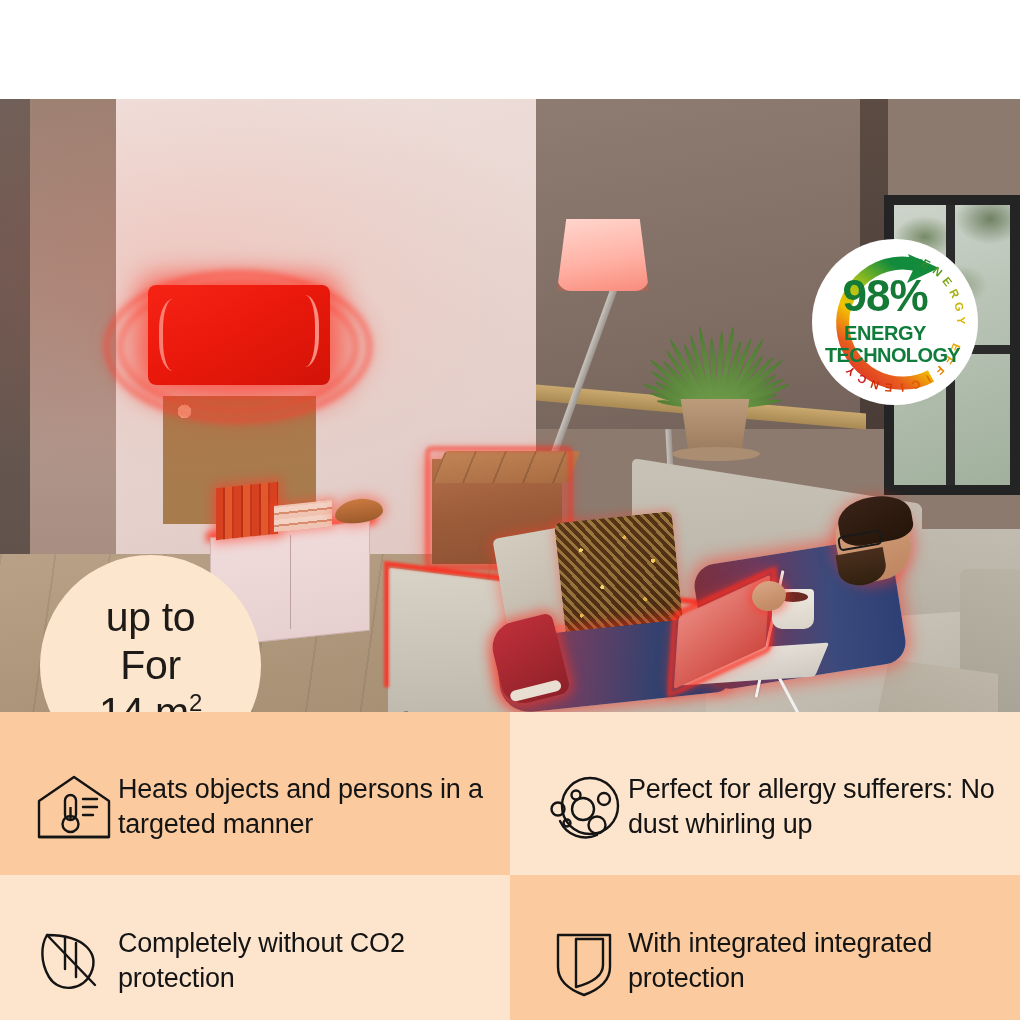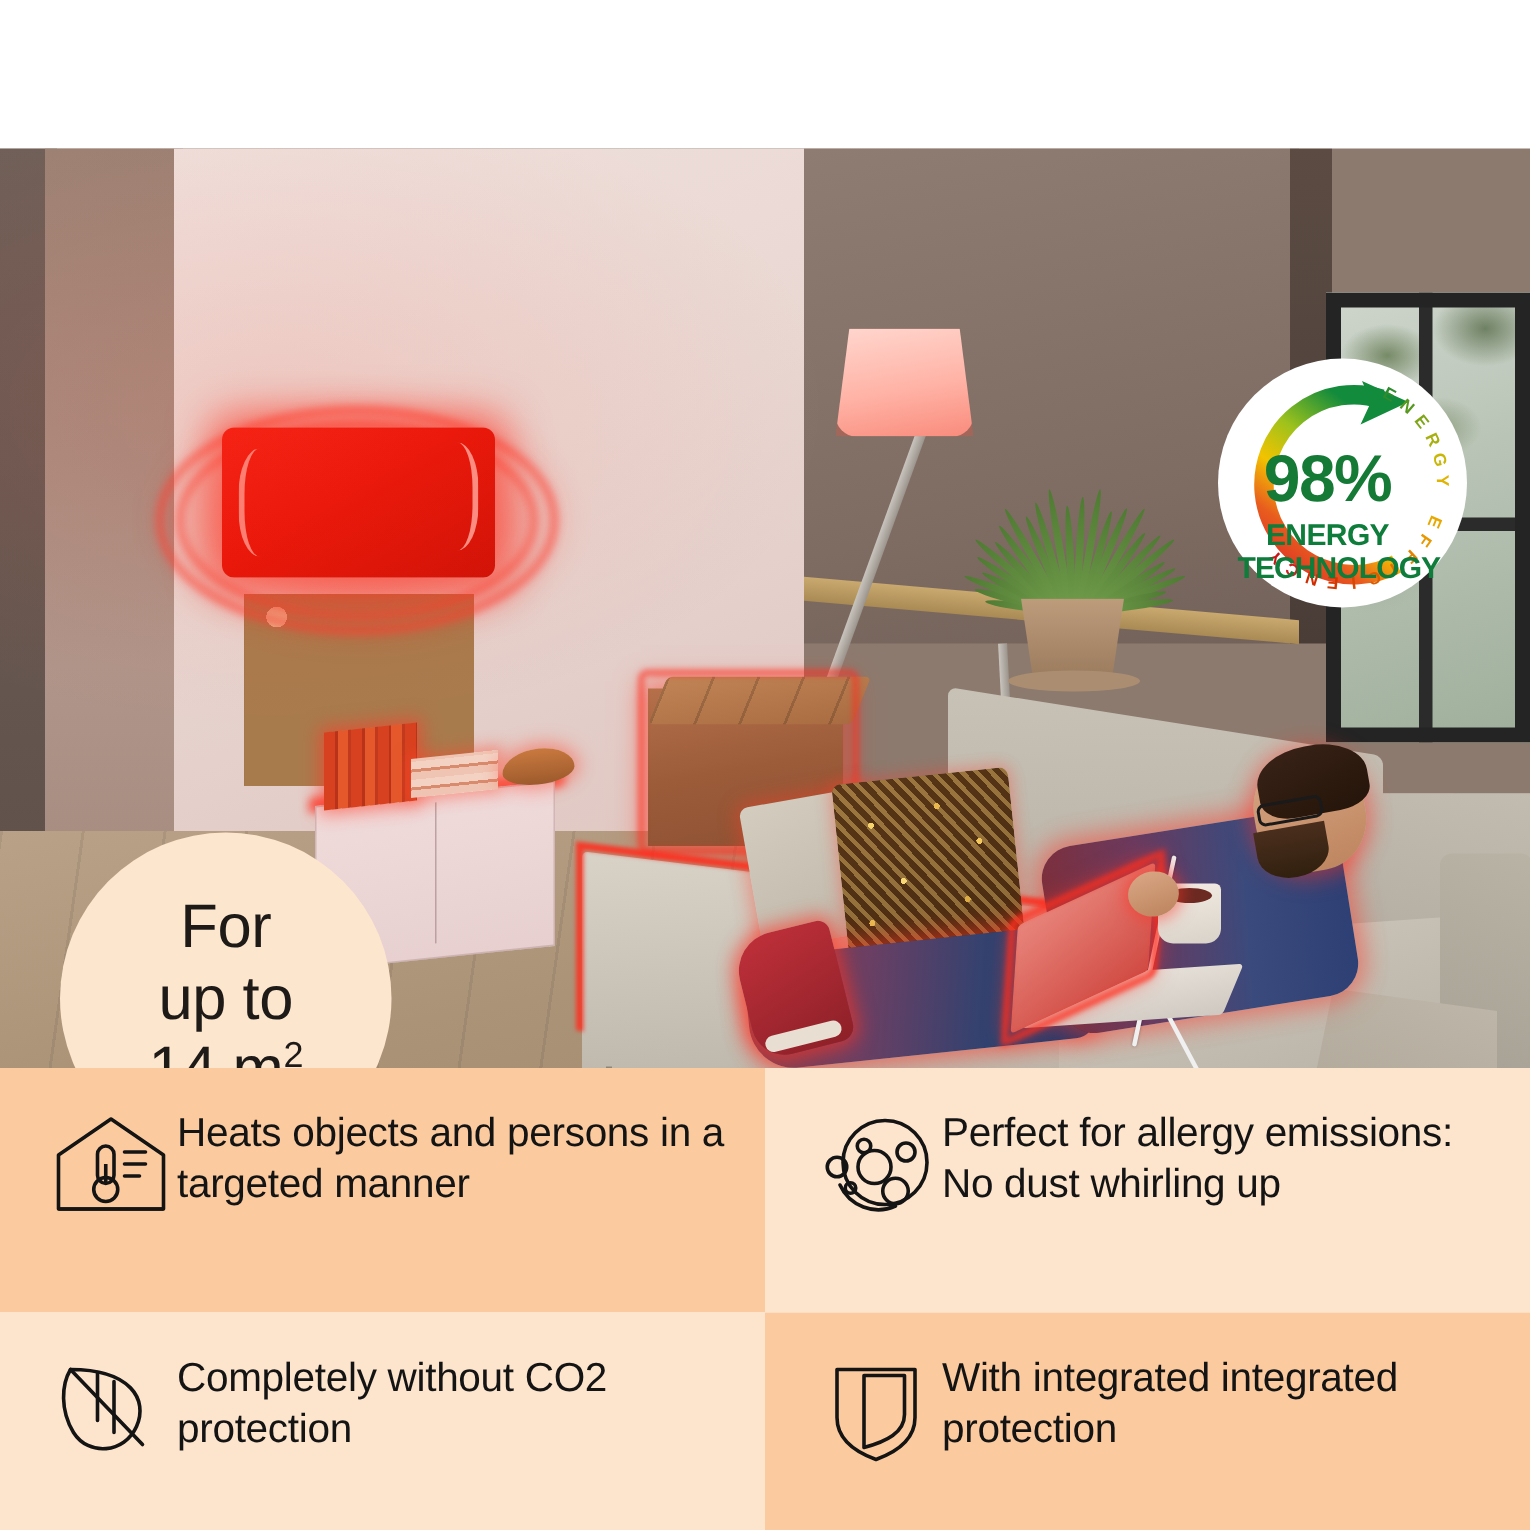--- a/index.html
+++ b/index.html
@@ -438,21 +438,21 @@
     letter-spacing:-0.3px;
     font-family:"Liberation Sans", sans-serif;
   }
   .area-bubble .txt sup { font-size:24px; vertical-align:super; }
 
   
   .cards {
     position:absolute; left:0; top:712px; width:1020px; height:308px;
     display:grid; grid-template-columns:510px 510px; grid-template-rows:163px 145px;
   }
-  .card { display:flex; align-items:flex-start; padding:24px 16px 0 30px; }
+  .card { display:flex; align-items:center; padding:24px 16px 0 30px; }
   .card.dark { background:#fbcb9f; }
   .card.light { background:#fde4cd; }
   .card-icon {
     width:88px; flex:0 0 88px; display:flex; justify-content:center; padding-top:6px;
   }
   .card-text {
     font-size:27px; line-height:1.26; color:#141414;
     letter-spacing:-0.2px; padding-top:2px;
   }
 </style>
@@ -597,31 +597,31 @@
             <text x="128.91" y="132.37" text-anchor="middle" dominant-baseline="central" font-size="11.5" font-weight="bold" font-family="&quot;Liberation Sans&quot;, sans-serif" fill="#E58400" transform="rotate(137.13 128.91 132.37)">F</text>
             <text x="117.75" y="140.72" text-anchor="middle" dominant-baseline="central" font-size="11.5" font-weight="bold" font-family="&quot;Liberation Sans&quot;, sans-serif" fill="#E07000" transform="rotate(149.25 117.75 140.72)">I</text>
             <text x="105.08" y="146.54" text-anchor="middle" dominant-baseline="central" font-size="11.5" font-weight="bold" font-family="&quot;Liberation Sans&quot;, sans-serif" fill="#DC5C00" transform="rotate(161.38 105.08 146.54)">C</text>
             <text x="91.47" y="149.58" text-anchor="middle" dominant-baseline="central" font-size="11.5" font-weight="bold" font-family="&quot;Liberation Sans&quot;, sans-serif" fill="#D84800" transform="rotate(173.50 91.47 149.58)">I</text>
             <text x="77.53" y="149.68" text-anchor="middle" dominant-baseline="central" font-size="11.5" font-weight="bold" font-family="&quot;Liberation Sans&quot;, sans-serif" fill="#D43800" transform="rotate(185.63 77.53 149.68)">E</text>
             <text x="63.88" y="146.86" text-anchor="middle" dominant-baseline="central" font-size="11.5" font-weight="bold" font-family="&quot;Liberation Sans&quot;, sans-serif" fill="#D02C00" transform="rotate(197.75 63.88 146.86)">N</text>
             <text x="51.12" y="141.23" text-anchor="middle" dominant-baseline="central" font-size="11.5" font-weight="bold" font-family="&quot;Liberation Sans&quot;, sans-serif" fill="#CC2020" transform="rotate(209.88 51.12 141.23)">C</text>
             <text x="39.84" y="133.05" text-anchor="middle" dominant-baseline="central" font-size="11.5" font-weight="bold" font-family="&quot;Liberation Sans&quot;, sans-serif" fill="#C81414" transform="rotate(222.00 39.84 133.05)">Y</text>
           </g>
       </svg>
-      <div style="position:absolute;left:14px;top:60px;width:120px;text-align:center;">
+      <div style="position:absolute;left:14px;top:36px;width:120px;text-align:center;">
         <div style="font-size:44px;font-weight:bold;color:#147A36;line-height:1;letter-spacing:-1px;">98%</div>
         <div style="font-size:20px;font-weight:bold;color:#0E7C3A;line-height:1.12;margin-top:4px;letter-spacing:-0.4px;">ENERGY</div>
         <div style="font-size:20px;font-weight:bold;color:#0E7C3A;line-height:1.12;letter-spacing:-0.6px;">TECHNOLOGY</div>
       </div>
     </div>
 
     <div class="area-bubble">
       <div class="txt">
+        <div>up to</div>
         <div>For</div>
-        <div>up to</div>
         <div>
           <span>14 m</span><sup>2</sup>
         </div>
       </div>
     </div>
   </div>
 
   <div class="cards">
 
     <div class="card dark">
@@ -644,21 +644,21 @@
           <circle cx="45" cy="33" r="28"></circle>
           <circle cx="31" cy="22" r="4.5"></circle>
           <circle cx="38" cy="36" r="11"></circle>
           <circle cx="59" cy="26" r="6"></circle>
           <circle cx="52" cy="52" r="8.5"></circle>
           <circle cx="13" cy="36" r="6.5"></circle>
           <circle cx="22" cy="50" r="3.5"></circle>
           <path d="M15 48 A 28 28 0 0 0 52 62" stroke-linecap="round"></path>
         </svg>
       </div>
-      <div class="card-text">Perfect for allergy emissions: No dust whirling up</div>
+      <div class="card-text">Perfect for allergy sufferers: No dust whirling up</div>
     </div>
 
     <div class="card light">
       <div class="card-icon">
         <svg width="78" height="72" viewBox="0 0 78 72" fill="none" stroke="#141414" stroke-width="2.4">
           <path d="M12 8 C 52 8, 64 28, 56 46 C 48 64, 24 66, 14 50 C 5 35, 6 18, 12 8 Z" stroke-linejoin="round"></path>
           <path d="M12 8 L 60 58" stroke-linecap="round"></path>
           <path d="M30 10 L30 42 M41 16 L41 50" stroke-linecap="round"></path>
         </svg>
       </div>

